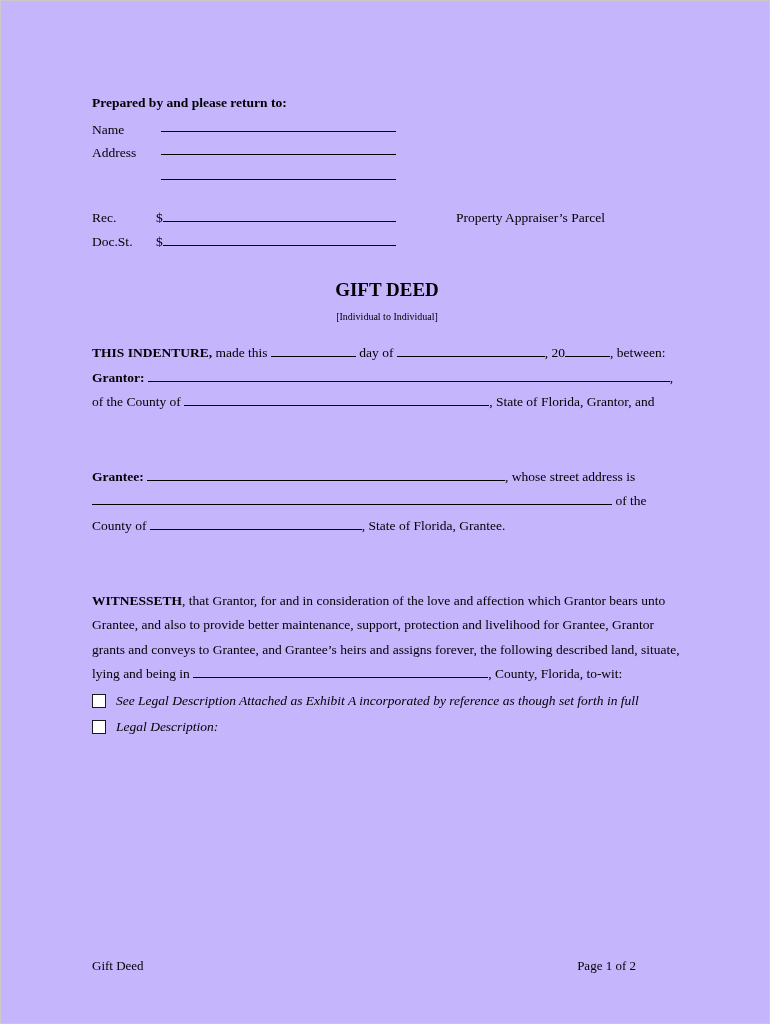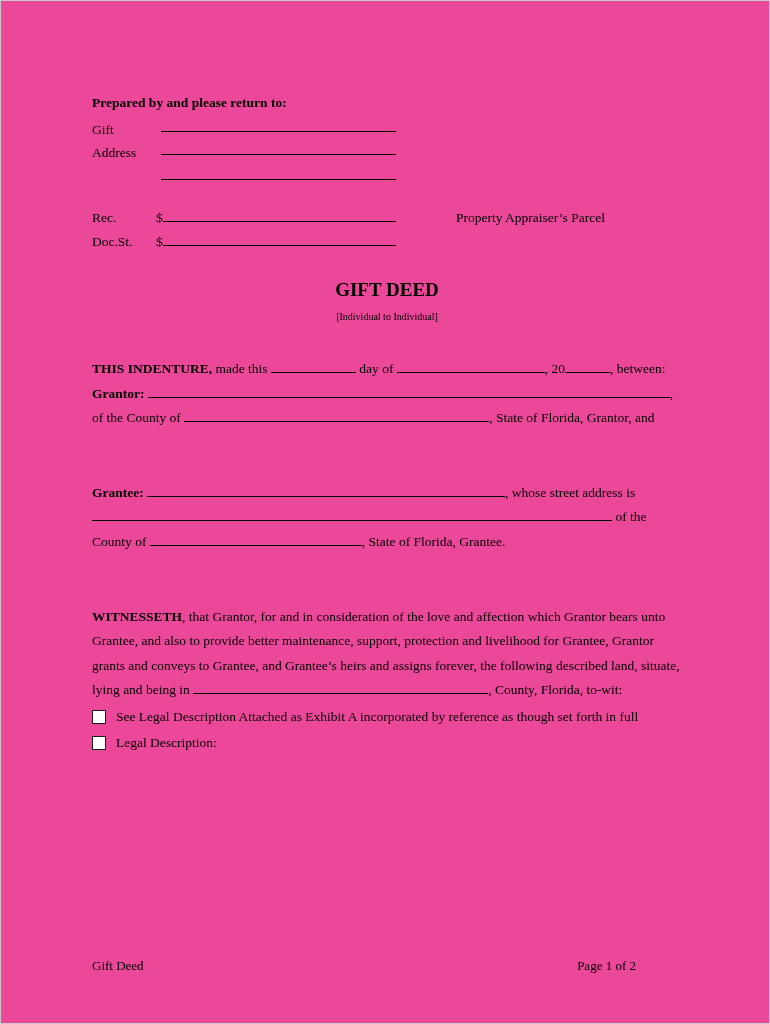--- a/index.html
+++ b/index.html
@@ -1,20 +1,20 @@
 <!DOCTYPE html>
 <html><head>
 <meta charset="utf-8">
 <style>
   html,body{margin:0;padding:0;background:#ffffff;}
   .page{
     position:relative;
     width:768px;height:1022px;
     border:1px solid #c9c9c9;
-    background:#ec4899;
+    background:#c4b5fd;
     font-family:"Liberation Serif", serif;
     font-size:13.5px;
     color:#000;
     overflow:hidden;
   }
   .content{
     position:absolute;
     left:91px; top:93px;
     width:590px;
   }
@@ -46,24 +46,24 @@
     line-height:24px;
   }
   .doc-subtitle{
     text-align:center;
     font-size:10px;
     margin-top:5px;
     line-height:20px;
   }
   
   .para{line-height:24.6px;}
-  .mt-lg{margin-top:30px;}
+  .mt-lg{margin-top:14px;}
   .mt-gap{margin-top:50px;}
   
-  .check-row{display:flex; align-items:center; line-height:24px; margin-top:2px;}
+  .check-row{display:flex; align-items:center; line-height:24px; margin-top:2px;font-style:italic;}
   .check-row:first-of-type{margin-top:10px;}
   .checkbox{
     display:inline-block;
     width:12px;height:12px;
     border:1.5px solid #1a1a1a;
     margin-right:10px;
     flex:none;
     background:#fff;
   }
   
@@ -78,21 +78,21 @@
 </style>
 </head>
 <body>
 
 <div class="page">
   <div class="content">
 
     <p class="heading">Prepared by and please return to:</p>
 
     <div class="labelled-row">
-      <span class="lab">Gift</span>
+      <span class="lab">Name</span>
       <span class="blank" style="width:235px"></span>
     </div>
 
     <div class="labelled-row">
       <span class="lab">Address</span>
       <span class="blank" style="width:235px"></span>
     </div>
 
     <div class="indent-row">
       <span class="blank" style="width:235px"></span>

